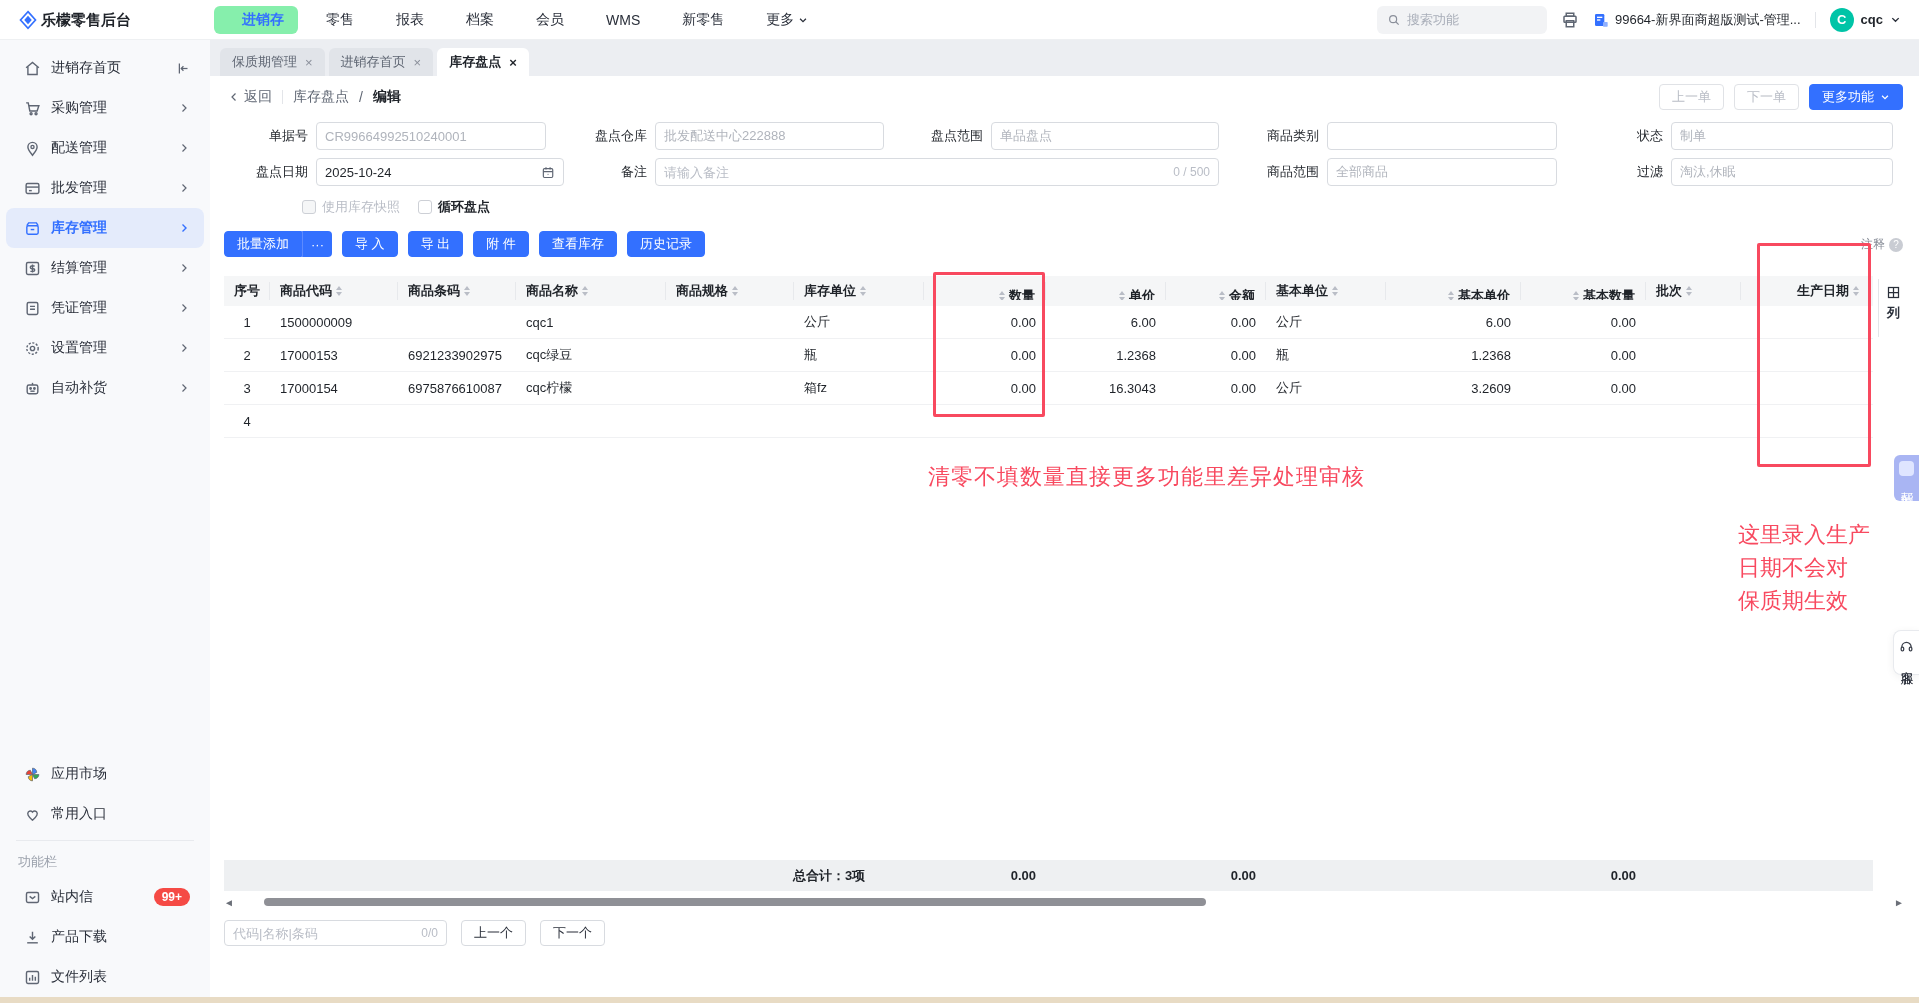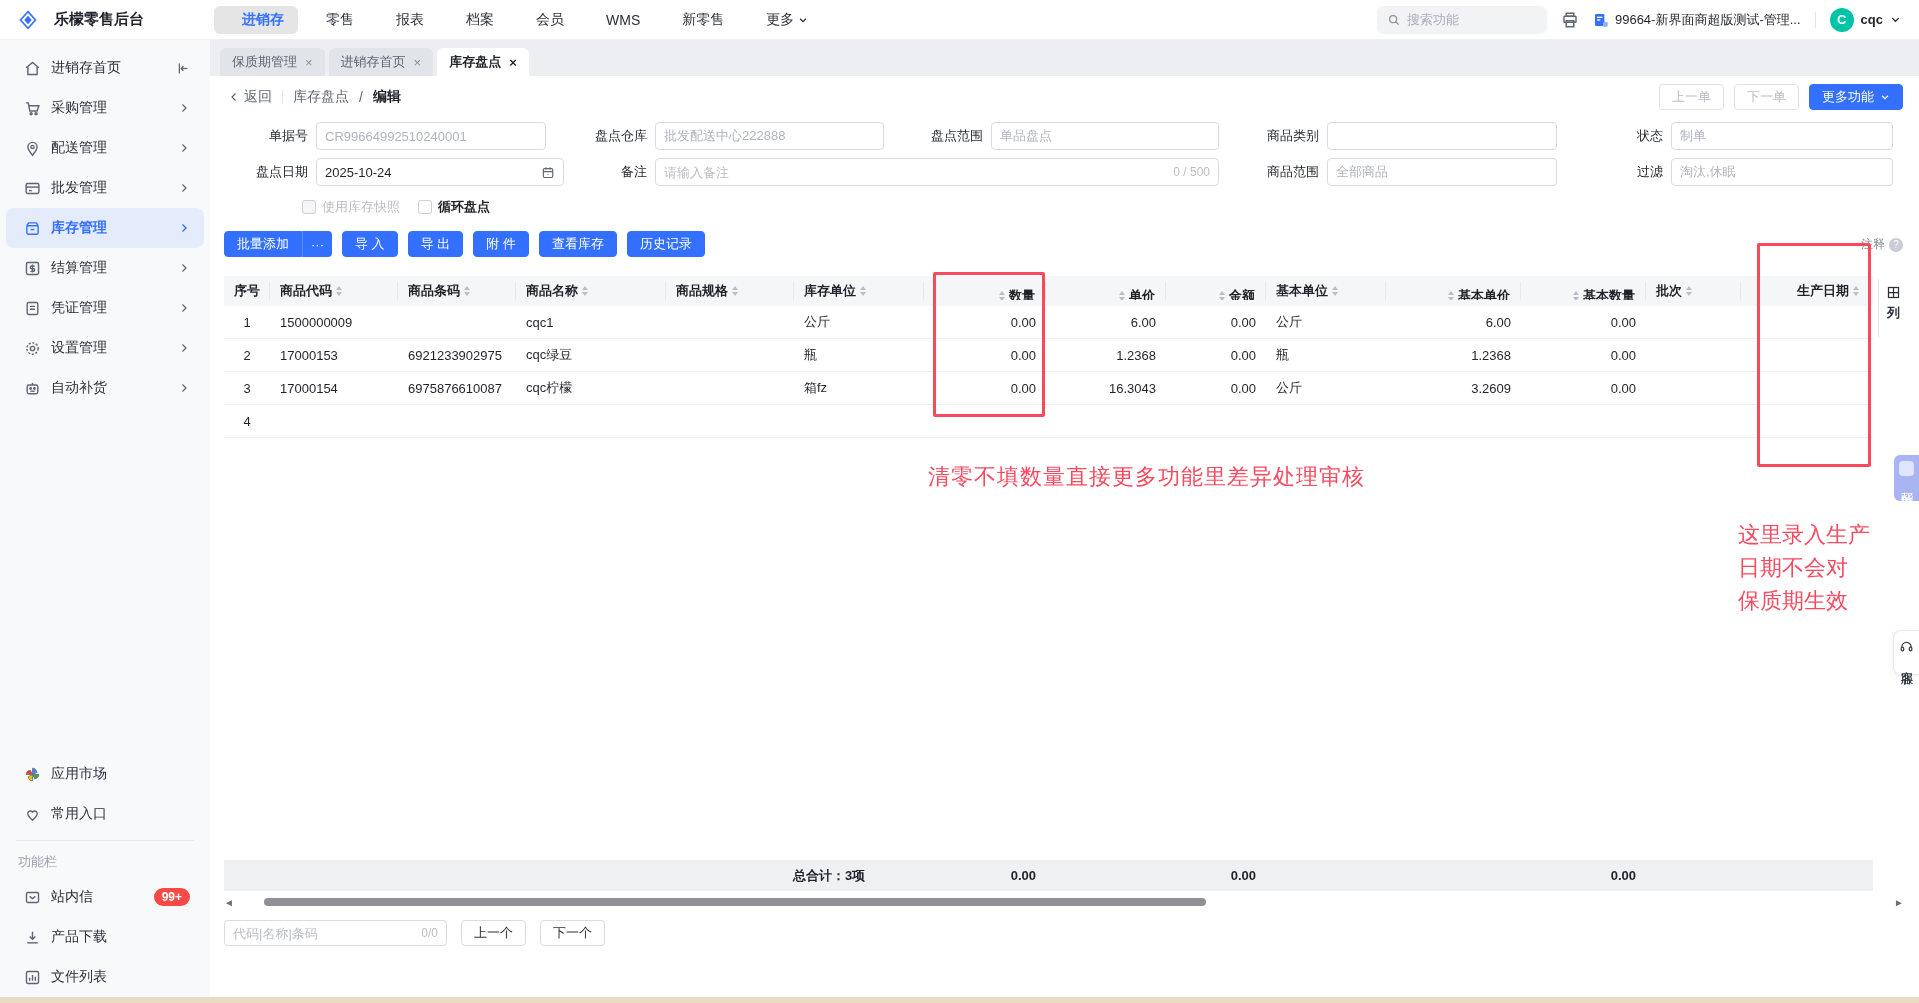--- a/index.html
+++ b/index.html
@@ -1,25 +1,25 @@
 <!DOCTYPE html>
 <html><head>
 <meta charset="utf-8">
 <style>
   * { margin:0; padding:0; box-sizing:border-box; }
   html,body { width:1919px; height:1003px; overflow:hidden; font-family:"Liberation Sans",sans-serif; background:#fff; color:#1f2329; font-size:13px; }
   svg { display:block; }
 
   
   .navbar { position:absolute; left:0; top:0; width:1919px; height:40px; background:#fff; border-bottom:1px solid #eef0f2; display:flex; align-items:center; padding:0 18px; z-index:30; }
-  .logo { display:flex; align-items:center; gap:16px; width:196px; }
+  .logo { display:flex; align-items:flex-end; gap:3px; width:196px; }
   .logo-text { font-size:15px; font-weight:700; color:#1f2329; }
   .nav-menu { display:flex; align-items:center; gap:14px; }
   .nav-item { padding:5px 14px; font-size:14px; color:#2a2f3a; border-radius:6px; cursor:pointer; white-space:nowrap; }
-  .nav-item.active { background:#e5e5e5; color:#3370ff; font-weight:700;padding-left:28px; }
+  .nav-item.active { background:#86efac; color:#3370ff; font-weight:700;padding-left:28px; }
   .nav-right { margin-left:auto; display:flex; align-items:center; gap:14px; }
   .search-pill { width:170px; height:28px; background:#f2f3f5; border-radius:6px; display:flex; align-items:center; gap:6px; padding:0 10px; }
   .search-pill input { border:none; background:transparent; outline:none; font-size:13px; width:120px; color:#1f2329; }
   .search-pill input::placeholder { color:#a8adb8; }
   .store { display:flex; align-items:center; gap:6px; font-size:13px; color:#1f2329; max-width:240px; white-space:nowrap; }
   .nav-divider { width:1px; height:16px; background:#e3e5e9; }
   .avatar { width:24px; height:24px; border-radius:50%; background:#00c4a7; color:#fff; font-size:13px; font-weight:700; display:flex; align-items:center; justify-content:center; }
   .user-name { font-size:13px; font-weight:700; color:#1f2329; }
 
   

